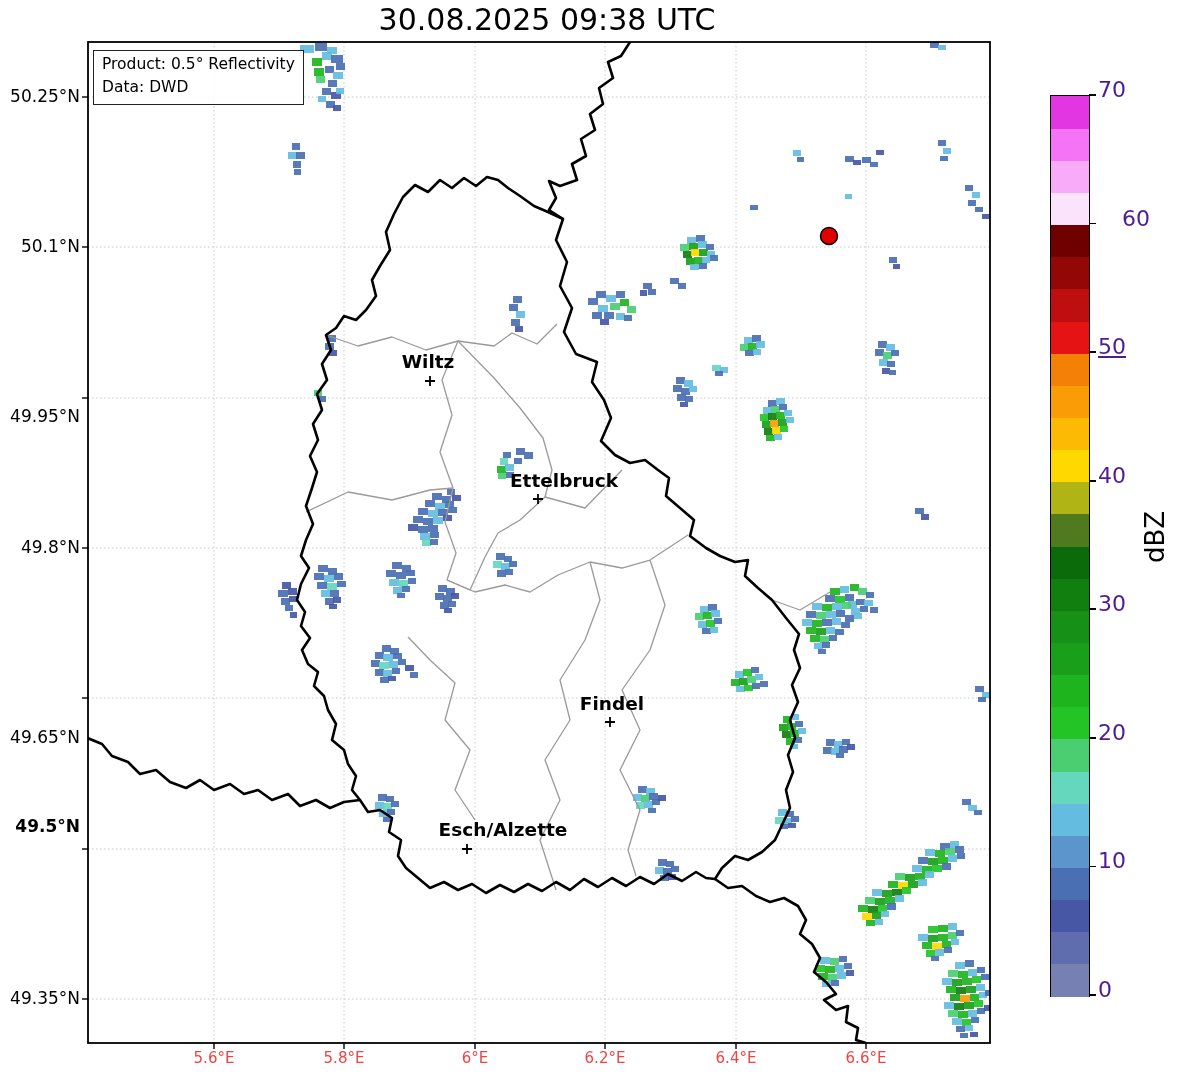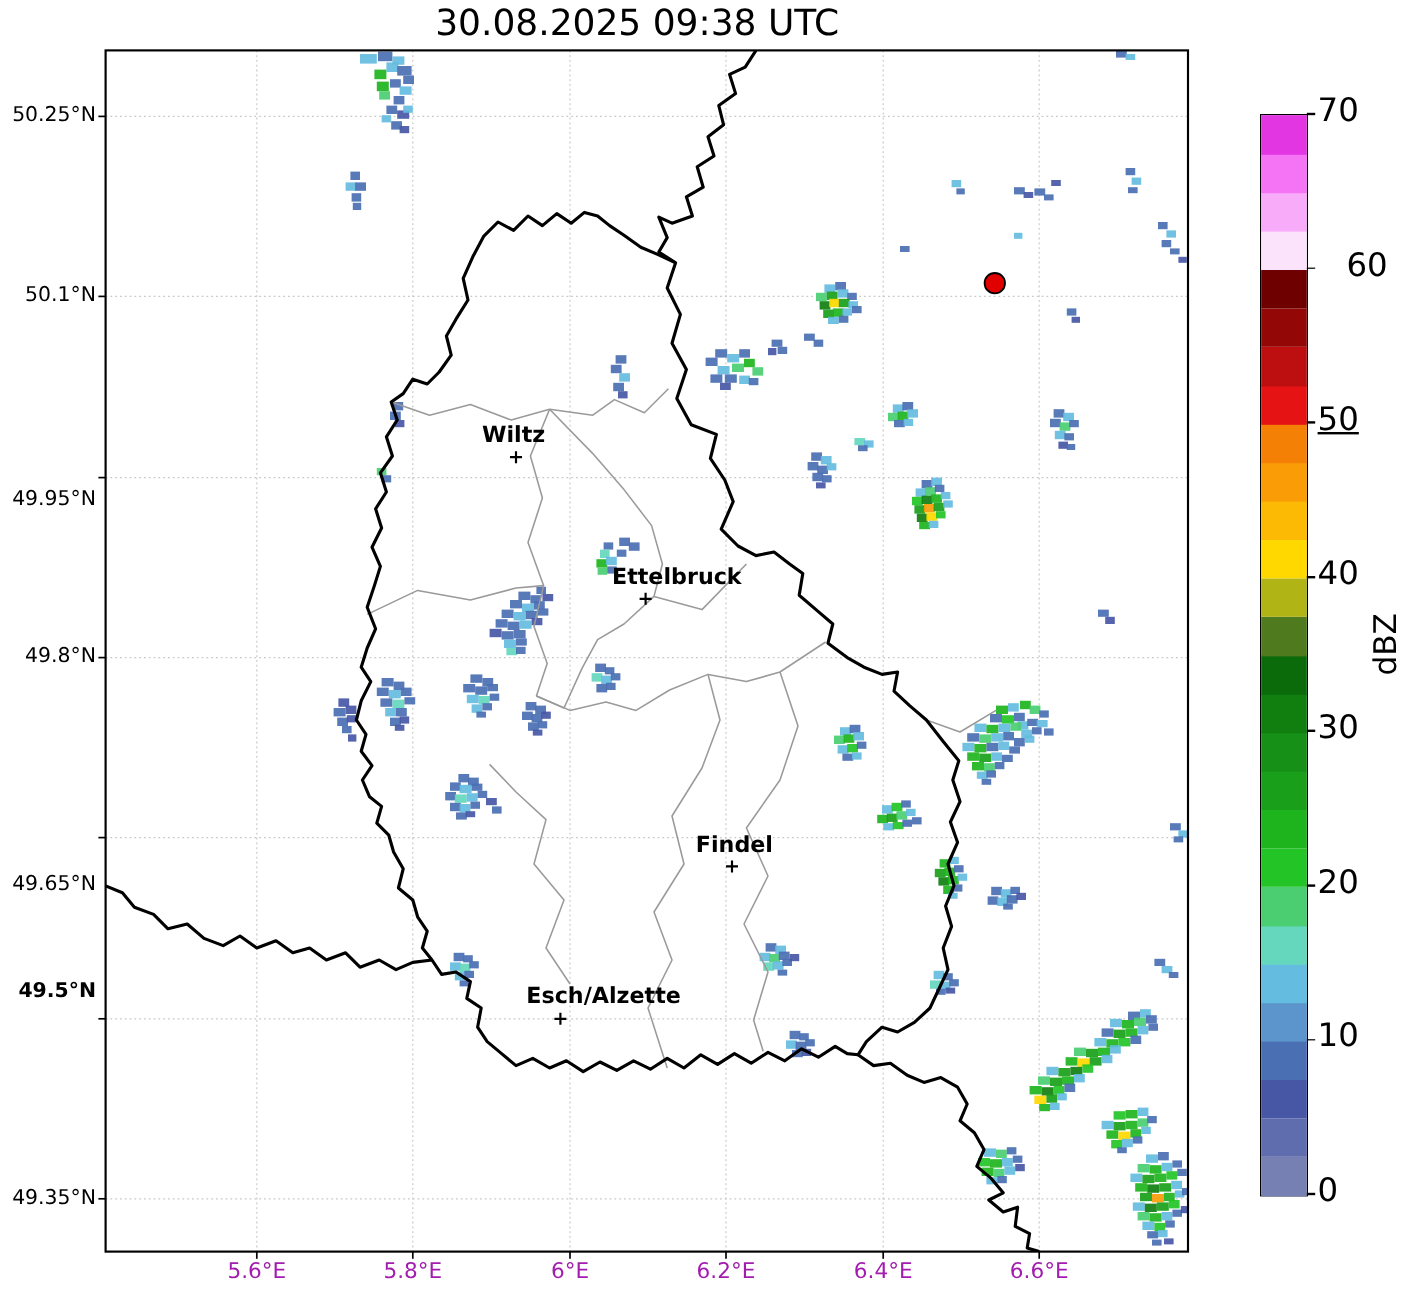--- a/index.html
+++ b/index.html
@@ -1,29 +1,29 @@
 <!DOCTYPE html>
 <html><head>
 <meta charset="utf-8">
 <style>
   html,body{margin:0;padding:0;background:#fff;}
   .figure{position:relative;width:1184px;height:1081px;background:#ffffff;
           font-family:"DejaVu Sans","Liberation Sans",sans-serif;overflow:hidden;}
-  .title{position:absolute;left:80px;top:2px;width:902px;text-align:center;
+  .title{position:absolute;left:96px;top:2px;width:902px;text-align:center;
          font-size:30px;color:#000;}
   #map-svg{position:absolute;left:0;top:0;}
   .infobox{position:absolute;left:93px;top:50px;background:rgba(255,255,255,0.88);
            border:1.6px solid #222;padding:2px 8px 4px 8px;font-size:15.5px;line-height:1.5;color:#000;z-index:5;}
   .ytick{position:absolute;left:0;width:80px;text-align:right;font-size:17px;color:#000;}
-  .xtick{position:absolute;width:90px;text-align:center;font-size:18px;color:#a21caf;top:1049px;}
+  .xtick{position:absolute;width:90px;text-align:center;font-size:15px;color:#ef4444;top:1049px;}
   .cb-wrap{position:absolute;left:1050px;top:95px;width:38px;height:900px;
            border:1.4px solid #000;}
   .cb-seg{position:absolute;left:0;width:38px;}
   .cb-tick{position:absolute;left:1089px;width:7px;height:1.6px;background:#000;}
-  .cb-label{position:absolute;left:1098px;font-size:27px;color:#000000;}
+  .cb-label{position:absolute;left:1098px;font-size:22px;color:#4c1d95;}
   .cb-unit{position:absolute;left:1125px;top:518px;width:60px;font-size:26px;color:#000;
            transform:rotate(-90deg);transform-origin:center;}
 </style>
 </head>
 <body>
 
 <div class="figure">
 
   <div class="title">30.08.2025 09:38 UTC</div>
 
@@ -570,20 +570,24 @@
         <line y1="1043" y2="1049" x1="344" x2="344" stroke="#000" stroke-width="1.4"></line>
         <line y1="1043" y2="1049" x1="475" x2="475" stroke="#000" stroke-width="1.4"></line>
         <line y1="1043" y2="1049" x1="605" x2="605" stroke="#000" stroke-width="1.4"></line>
         <line y1="1043" y2="1049" x1="736" x2="736" stroke="#000" stroke-width="1.4"></line>
         <line y1="1043" y2="1049" x1="866" x2="866" stroke="#000" stroke-width="1.4"></line>
       </g>
 
     <rect x="88" y="42" width="902" height="1001" fill="none" stroke="#000" stroke-width="1.8"></rect>
   </svg>
 
+  <div class="infobox">
+    <div>Product: 0.5° Reflectivity</div>
+    <div>Data: DWD</div>
+  </div>
 
   <div id="ylabels">
       <div class="ytick" style="top: 86px;">50.25°N</div>
       <div class="ytick" style="top: 236px;">50.1°N</div>
       <div class="ytick" style="top: 406px;">49.95°N</div>
       <div class="ytick" style="top: 537px;">49.8°N</div>
       <div class="ytick" style="top: 687px; margin-top: 40px;">49.65°N</div>
       <div class="ytick" style="top: 816px; font-weight: bold;">49.5°N</div>
       <div class="ytick" style="top: 988px;">49.35°N</div>
     </div>

